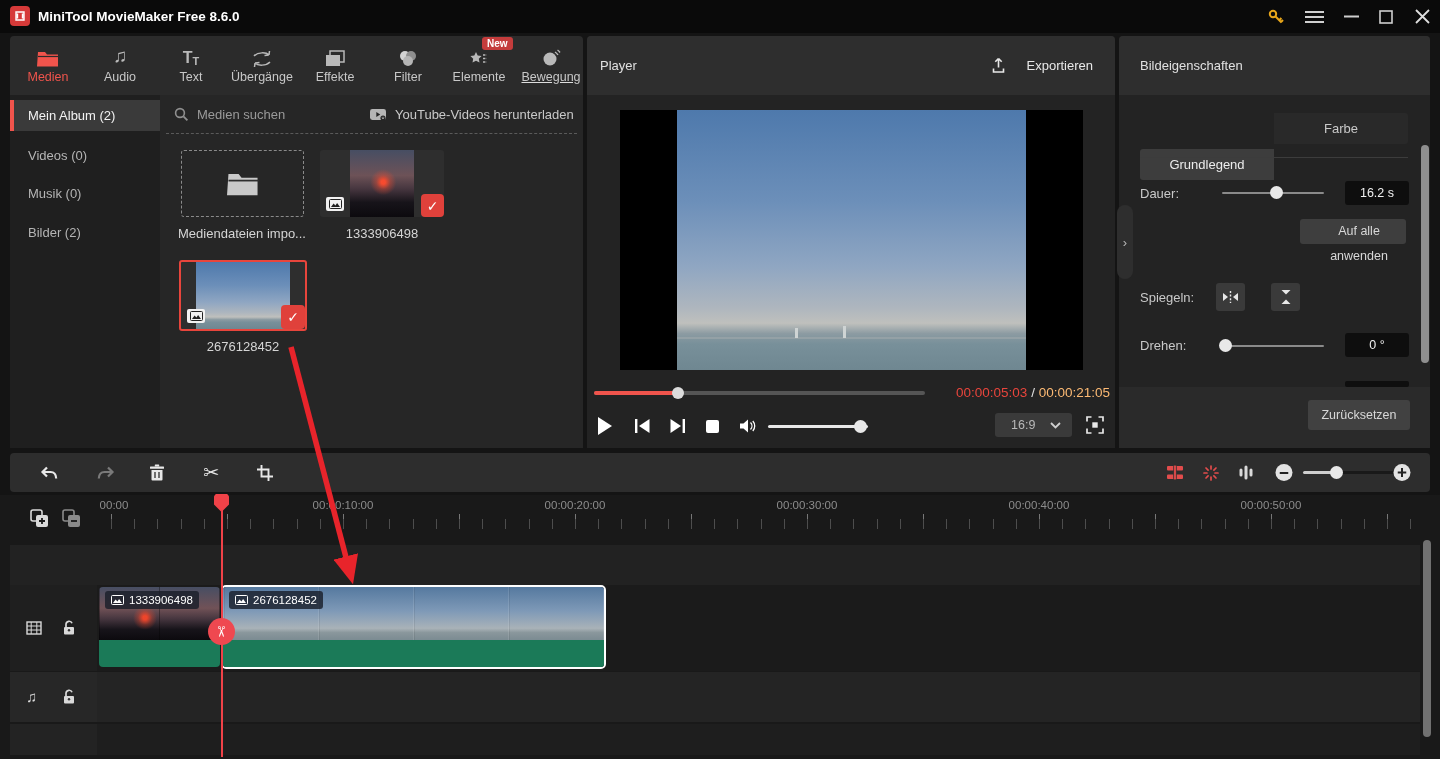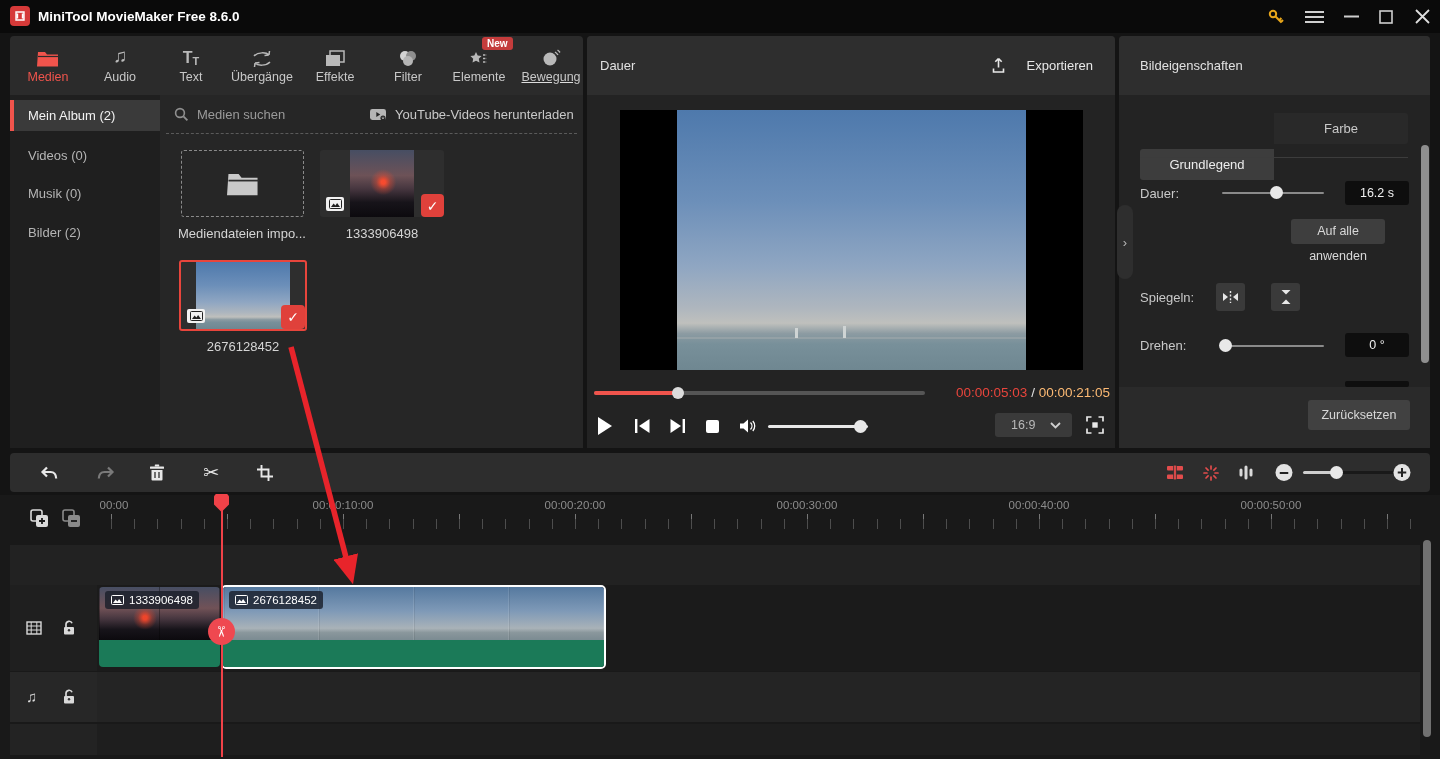--- a/index.html
+++ b/index.html
@@ -275,21 +275,21 @@
             <path d="M2 8 l2.6 -3.4 1.8 2 1.7 -2.6 2.9 4 z" fill="#222"></path>
           </svg>
       </span>
       <span class="check-badge" style="width:24px;height:24px;">✓</span>
     </div>
     <div class="tile-label" style="left:83px;top:244px;">2676128452</div>
   </div>
 
   <div class="player">
     <div class="panel-header">
-      <span class="panel-title">Dauer</span>
+      <span class="panel-title">Player</span>
       <div class="abs" style="right:22px;top:0;height:59px;display:flex;align-items:center;gap:20px;text-align:right;">
         <span>
           <svg width="17" height="17" viewBox="0 0 17 17">
               <path d="M3.5 11.5 v3.5 h10 v-3.5" fill="none" stroke="#e8e8e8" stroke-width="1.6"></path>
               <path d="M8.5 1.5 v9 M8.5 1.5 l-3.2 3.2 M8.5 1.5 l3.2 3.2" fill="none" stroke="#e8e8e8" stroke-width="1.6"></path>
             </svg>
         </span>
         <span style="color:#e8e8e8;">Exportieren</span>
       </div>
     </div>
@@ -362,21 +362,21 @@
     <div class="tab active" style="left:21px;border-radius:3px 0 0 3px;">Grundlegend</div>
     <div class="tab" style="left:155px;border-radius:0 3px 3px 0;">Farbe</div>
     <div class="abs" style="left:21px;top:121px;width:268px;height:1px;background:#3c3c3c;"></div>
 
     <span class="prop-label abs" style="left:21px;top:150px;">Dauer:</span>
     <div class="slider-track" style="left:103px;top:156px;width:102px;">
       <div class="slider-thumb" style="left:48px;top:-6px;"></div>
     </div>
     <div class="value-box" style="top:145px;">16.2 s</div>
 
-    <div class="gray-btn abs" style="left:172px;top:183px;width:94px;height:25px;line-height:25px;">Auf alle anwenden</div>
+    <div class="gray-btn abs" style="left:181px;top:183px;width:94px;height:25px;line-height:25px;padding-left:12px;">Auf alle anwenden</div>
 
     <span class="prop-label abs" style="left:21px;top:254px;">Spiegeln:</span>
     <div class="flip-btn" style="left:97px;">
       <svg width="19" height="14" viewBox="0 0 19 14">
           <path d="M2 3 L7 7 L2 11 z" fill="#e8e8e8"></path>
           <path d="M9.5 1 V13" stroke="#e8e8e8" stroke-width="1.4" stroke-dasharray="2 1.6"></path>
           <path d="M17 3 L12 7 L17 11 z" fill="#e8e8e8"></path>
         </svg>
     </div>
     <div class="flip-btn" style="left:152px;">

